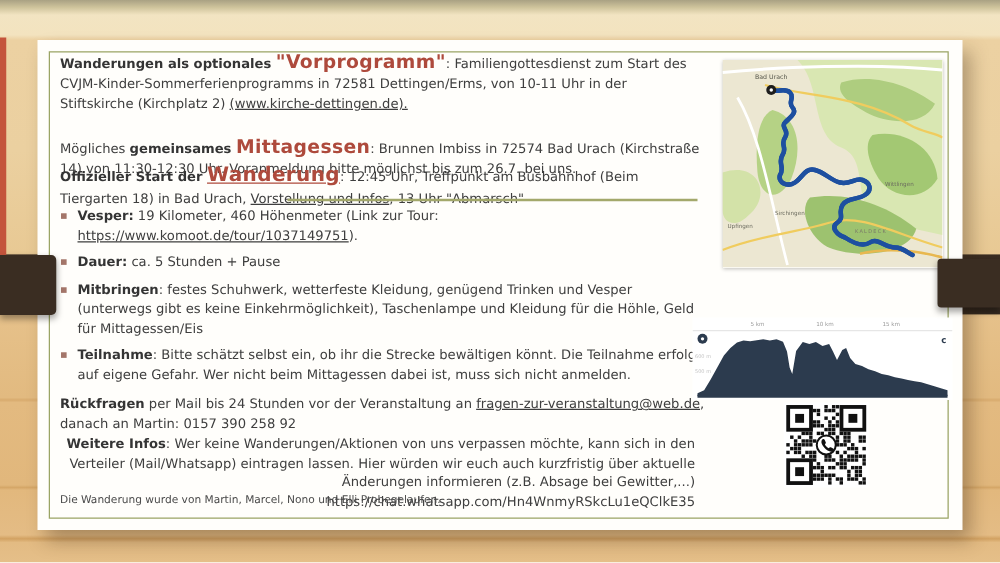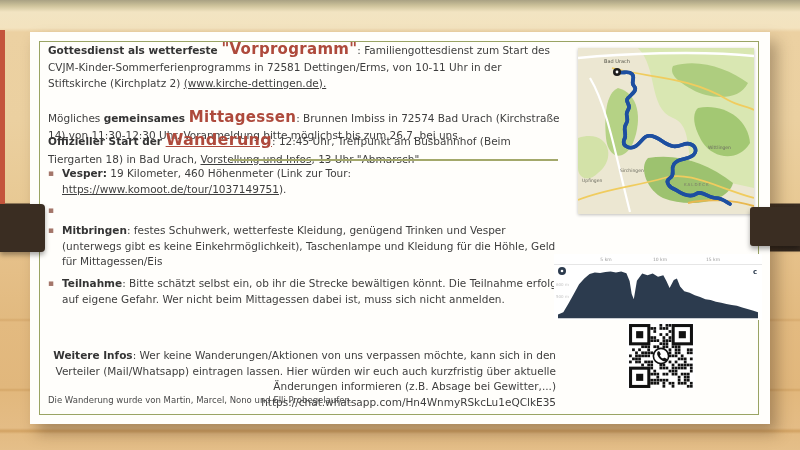--- a/index.html
+++ b/index.html
@@ -49,53 +49,57 @@
 
 <div id="stage">
   <div class="red-sliver"></div>
 
   <div class="card">
     <div class="card-border"></div>
 
     <div class="content">
 
       <div class="blk" style="left:18px;top:6px;width:514px;">
-        <b>Gottesdienst als wetterfeste </b><span class="accent acc-lg">"Vorprogramm"</span><span>: Familiengottesdienst zum Start des CVJM-Kinder-Sommerferienprogramms in 72581 Dettingen/Erms, von 10-11 Uhr in der Stiftskirche (Kirchplatz 2) </span><span class="lnk">(www.kirche-dettingen.de).</span>
+        <b>Wanderungen als optionales </b><span class="accent acc-lg">"Vorprogramm"</span><span>: Familiengottesdienst zum Start des CVJM-Kinder-Sommerferienprogramms in 72581 Dettingen/Erms, von 10-11 Uhr in der Stiftskirche (Kirchplatz 2) </span><span class="lnk">(www.kirche-dettingen.de).</span>
       </div>
 
       <div class="blk" style="left:18px;top:74px;width:514px;">
         <span>Mögliches </span><b>gemeinsames </b><span class="accent acc-lg">Mittagessen</span><span>: Brunnen Imbiss in 72574 Bad Urach (Kirchstraße 14) von 11:30-12:30 Uhr. Voranmeldung bitte möglichst bis zum 26.7. bei uns.</span>
       </div>
 
       <div class="blk" style="left:18px;top:96px;width:516px;">
         <b>Offizieller Start der </b><span class="accent acc-xl">Wanderung</span><span>: 12:45 Uhr, Treffpunkt am Busbahnhof (Beim Tiergarten 18) in Bad Urach, </span><span class="lnk">Vorstellung und Infos</span><span>, 13 Uhr "Abmarsch"</span>
       </div>
       <div class="divider" style="left:200px;top:127px;width:328px;"></div>
 
       <div class="blk" style="left:18px;top:134px;width:516px;">
         <ul class="blist">
           <li>
             <span class="dot">▪</span>
             <div><b>Vesper:</b><span> 19 Kilometer, 460 Höhenmeter (Link zur Tour: </span><span class="lnk">https://www.komoot.de/tour/1037149751</span><span>).</span></div>
           </li>
           <li>
             <span class="dot">▪</span>
+            <div><b>Dauer:</b><span> ca. 5 Stunden + Pause</span></div>
           </li>
           <li>
             <span class="dot">▪</span>
             <div><b>Mitbringen</b><span>: festes Schuhwerk, wetterfeste Kleidung, genügend Trinken und Vesper (unterwegs gibt es keine Einkehrmöglichkeit), Taschenlampe und Kleidung für die Höhle, Geld für Mittagessen/Eis</span></div>
           </li>
           <li>
             <span class="dot">▪</span>
             <div><b>Teilnahme</b><span>: Bitte schätzt selbst ein, ob ihr die Strecke bewältigen könnt. Die Teilnahme erfolgt auf eigene Gefahr. Wer nicht beim Mittagessen dabei ist, muss sich nicht anmelden.</span></div>
           </li>
         </ul>
       </div>
 
 
+      <div class="blk" style="left:18px;top:284px;width:532px;">
+        <b>Rückfragen</b><span> per Mail bis 24 Stunden vor der Veranstaltung an </span><span class="lnk">fragen-zur-veranstaltung@web.de</span><span>, danach an Martin: 0157 390 258 92</span>
+      </div>
 
       <div class="blk" style="left:18px;top:316px;width:508px;text-align:right;">
         <b>Weitere Infos</b><span>: Wer keine Wanderungen/Aktionen von uns verpassen möchte, kann sich in den Verteiler (Mail/Whatsapp) eintragen lassen. Hier würden wir euch auch kurzfristig über aktuelle Änderungen informieren (z.B. Absage bei Gewitter,...) </span><span>https://chat.whatsapp.com/Hn4WnmyRSkcLu1eQClkE35</span>
       </div>
 
       <div class="blk footnote" style="left:18px;top:362px;width:620px;">Die Wanderung wurde von Martin, Marcel, Nono und Elli Probegelaufen.</div>
     </div>
 
     <div class="map">
       <svg width="176" height="166" viewBox="0 0 176 166">

